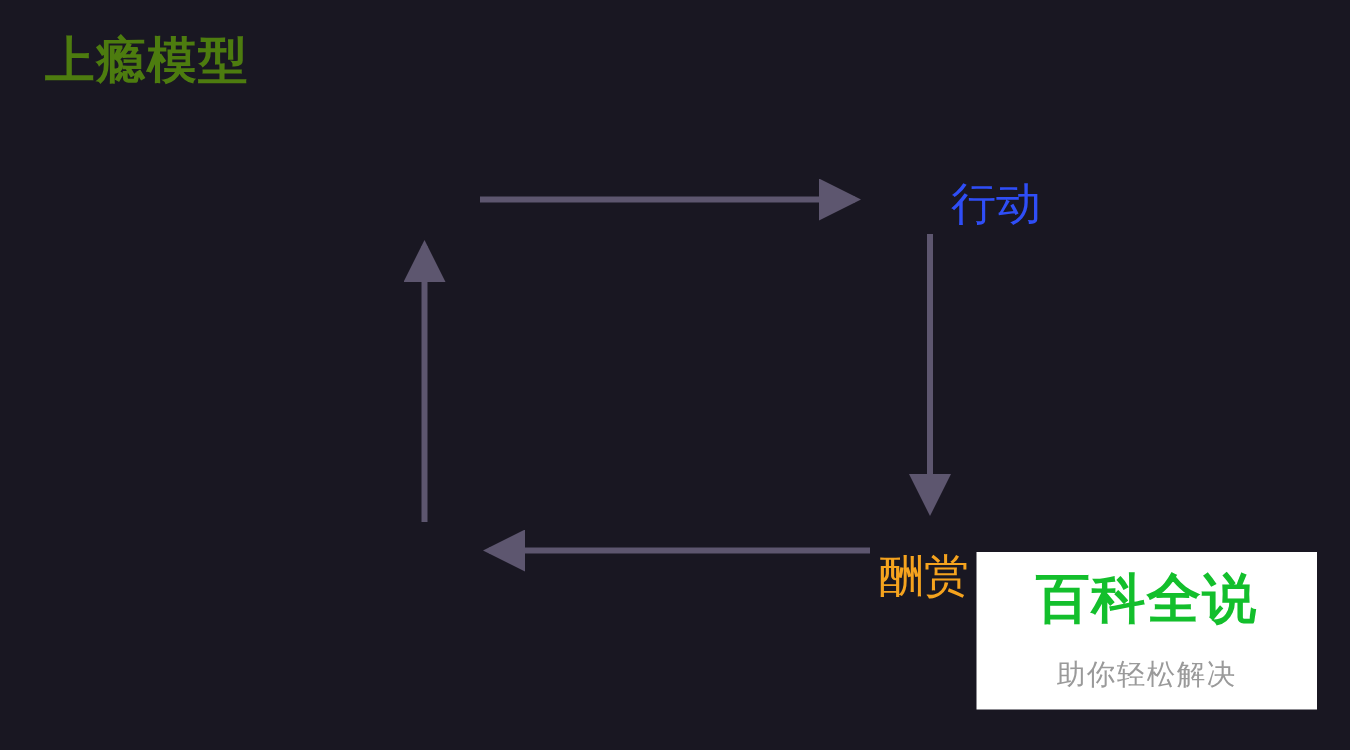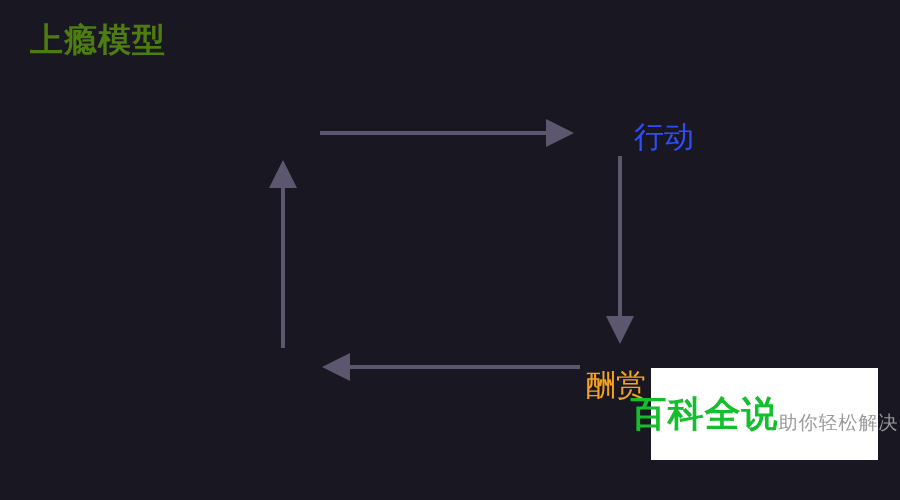--- a/index.html
+++ b/index.html
@@ -75,25 +75,25 @@
     left: 250px;
     top: 352px;
     color: #2ef0dc;
   }
   
   #watermark {
     position: absolute;
     left: 651px;
     top: 368px;
     width: 227px;
-    height: 92px;
+    height: 105px;
     background: #ffffff;
     box-sizing: border-box;
     display: flex;
-    flex-direction: row;
+    flex-direction: column;
     align-items: center;
     justify-content: center;
   }
   #watermark-title {
     font-size: 36px;
     font-weight: bold;
     color: #13bf2c;
     line-height: 42px;
     letter-spacing: 1px;
     white-space: nowrap;

